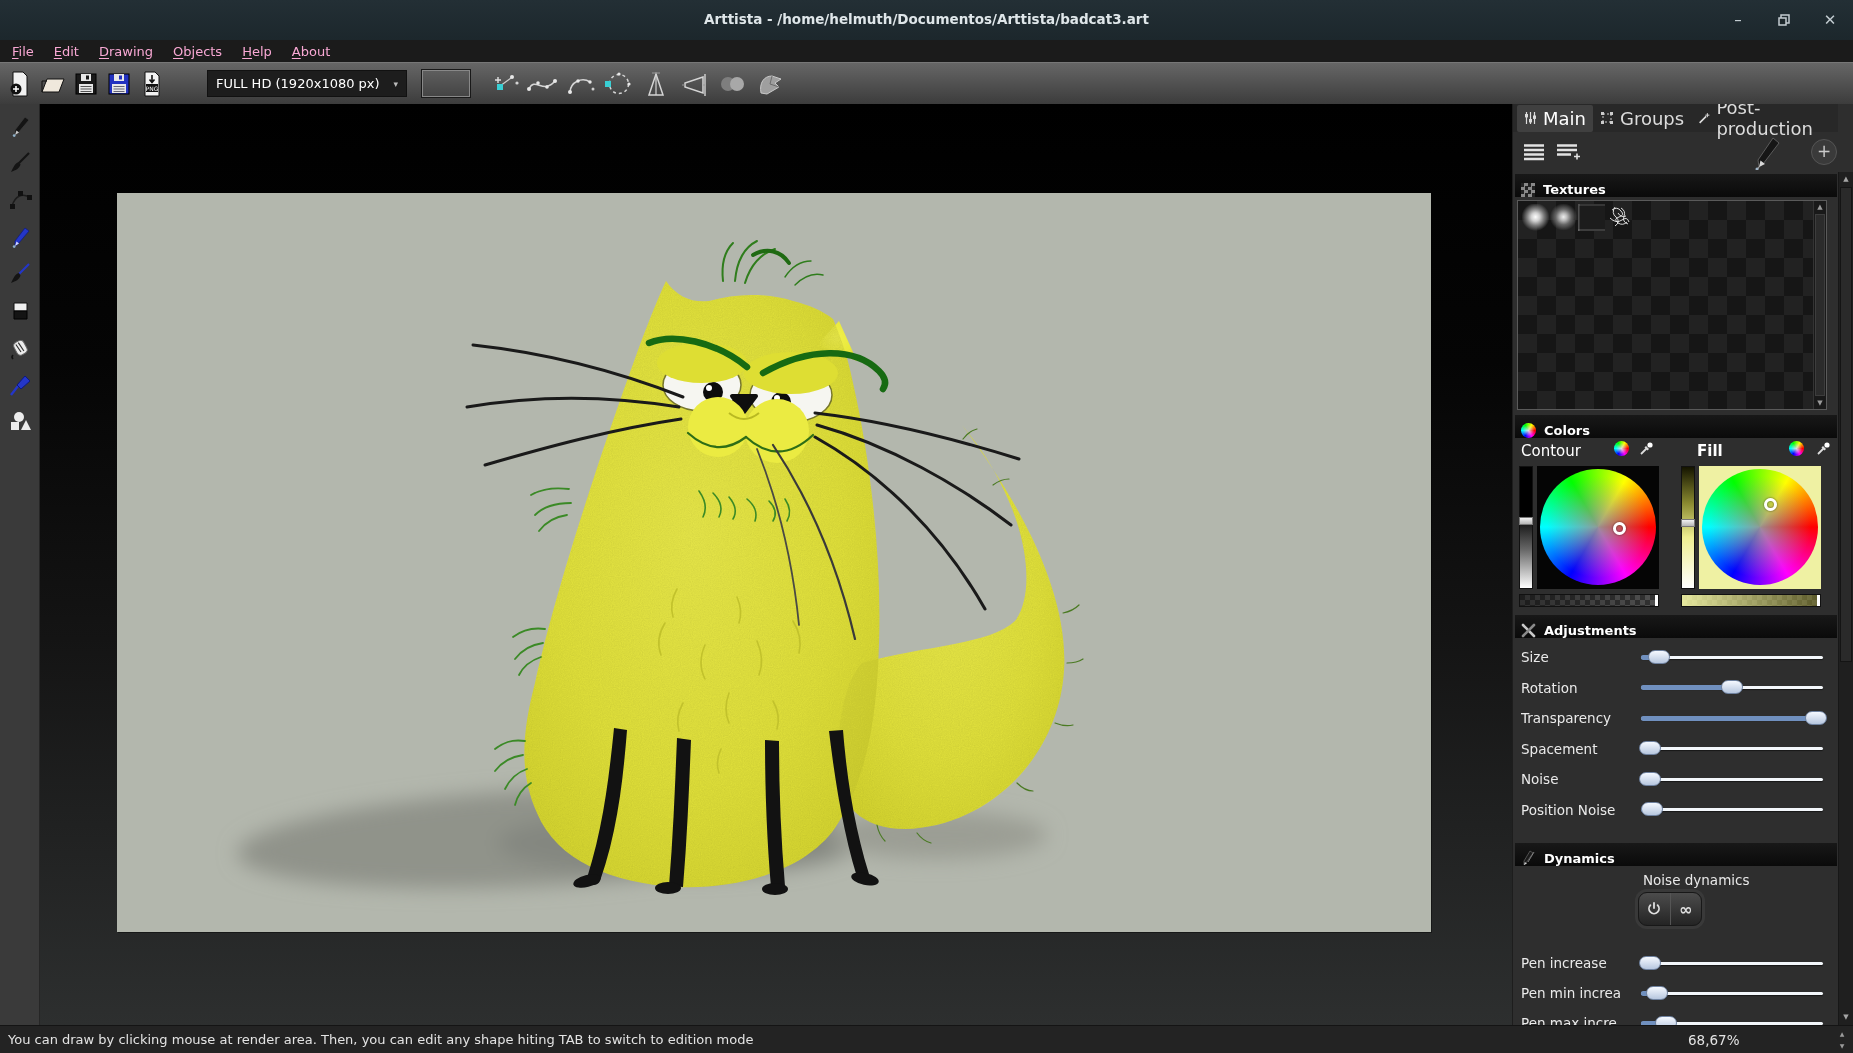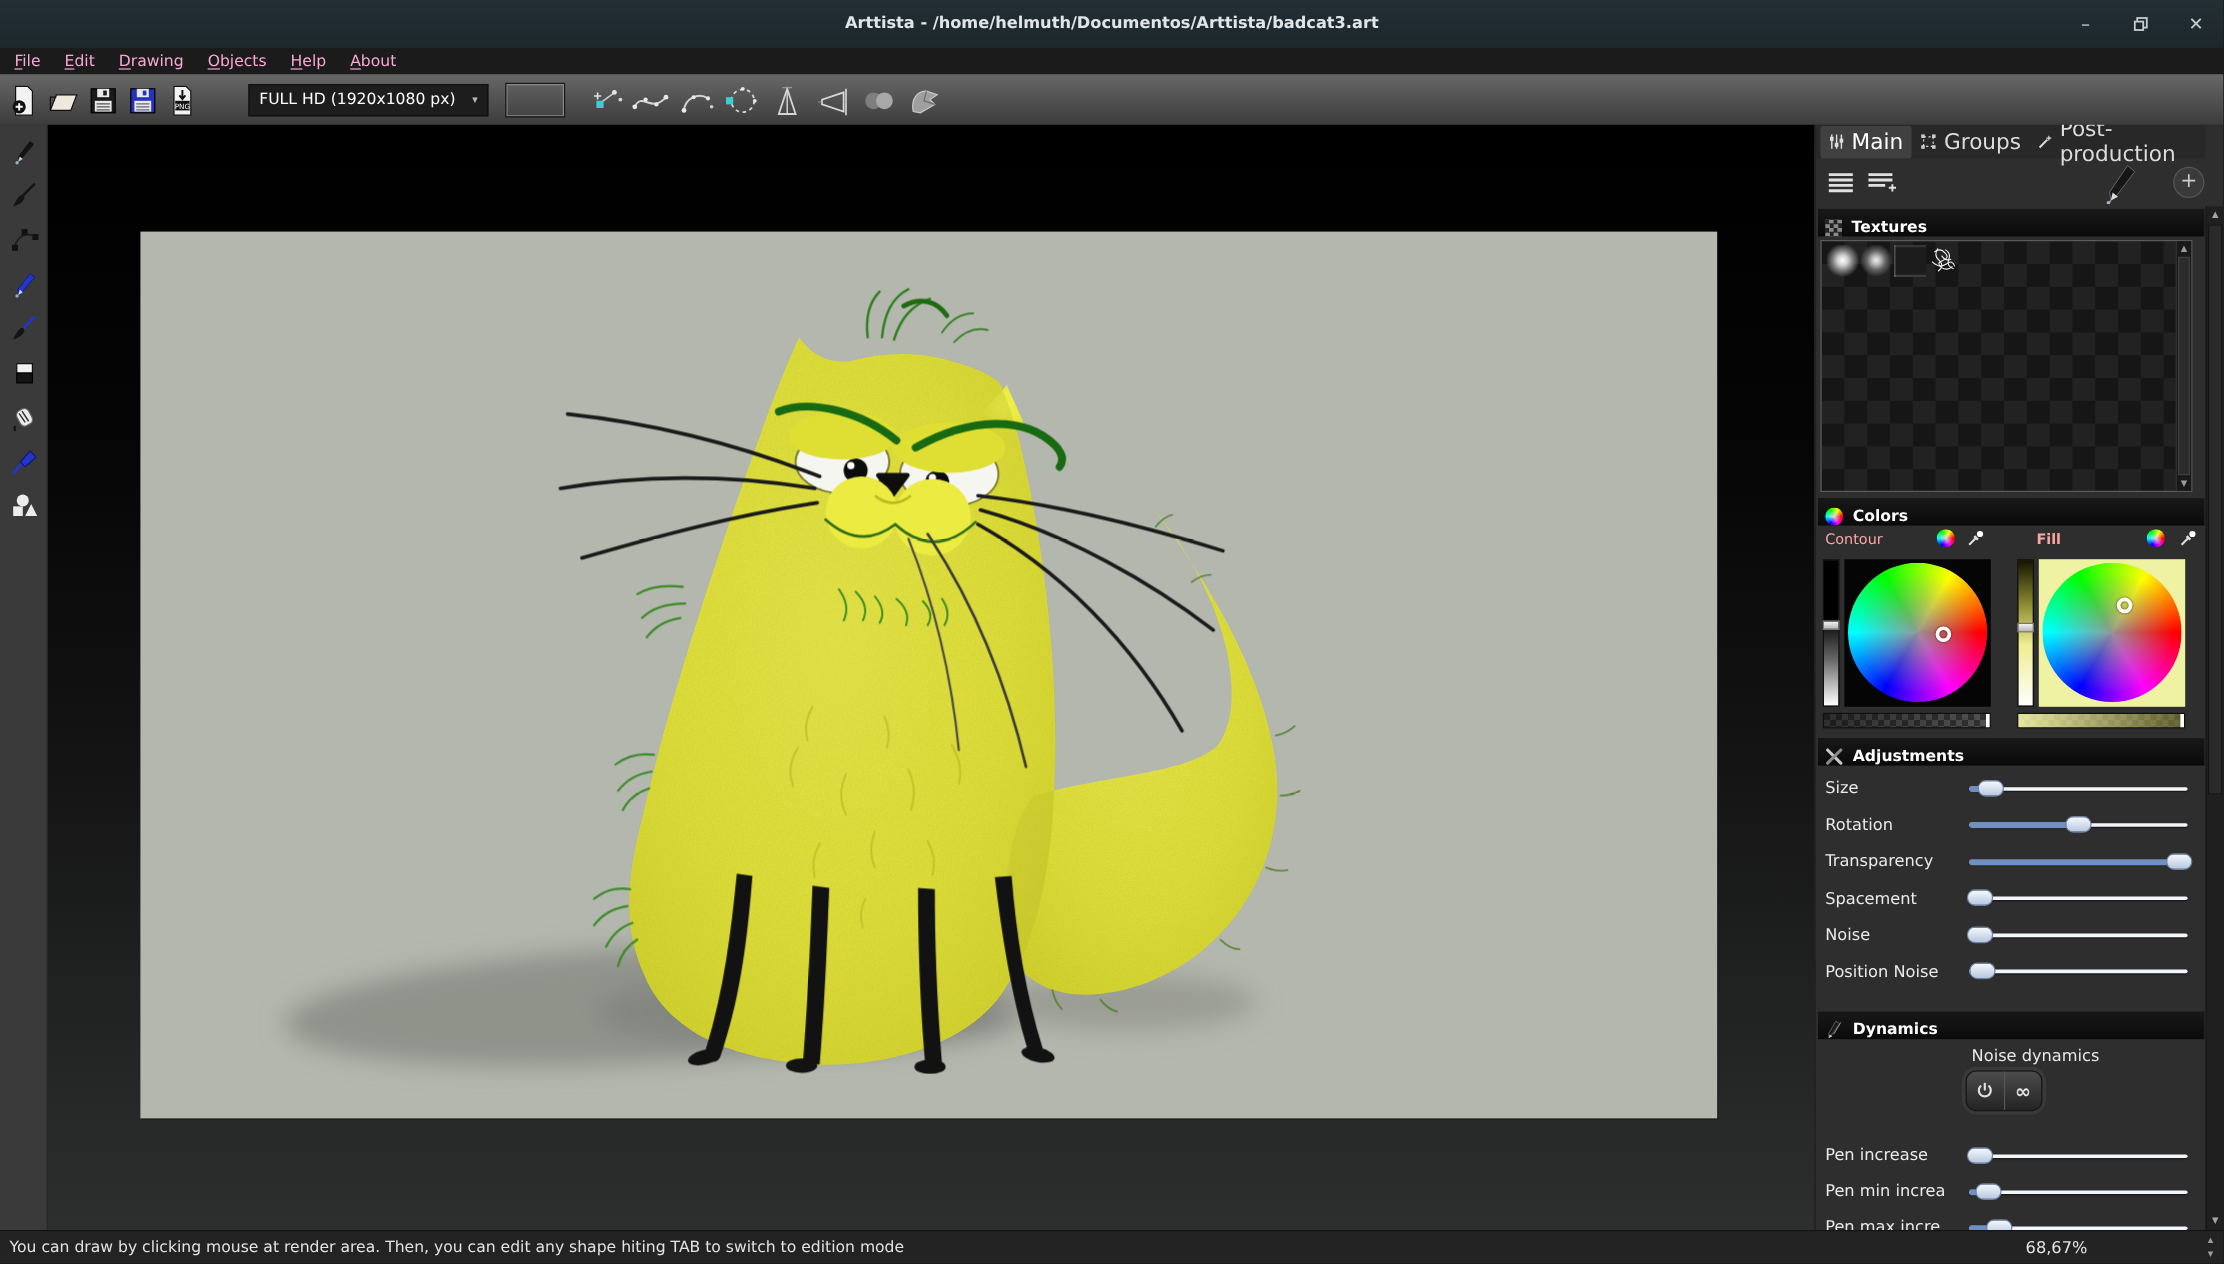--- a/index.html
+++ b/index.html
@@ -49,21 +49,21 @@
   .checker-ico { width:14px; height:14px; background:conic-gradient(#888 25%,#222 0 50%,#888 0 75%,#222 0) 0 0/7px 7px; }
   .wheel-ico { width:15px; height:15px; border-radius:50%; background:radial-gradient(circle,#ddd 0%,rgba(220,220,220,0) 55%),conic-gradient(from 90deg,#f00,#f0f,#00f,#0ff,#0f0,#ff0,#f00); }
 
   .textures-box { position:absolute; left:4px; top:96px; width:310px; height:210px; border:1px solid #5a5a5a; background:conic-gradient(#222 25%,#161616 0 50%,#222 0 75%,#161616 0) 0 0/38px 38px; }
   .tex-item { position:absolute; top:3px; width:27px; height:27px; }
   .inner-scroll { position:absolute; right:0; top:0; bottom:0; width:13px; background:#191919; border-left:1px solid #333; }
   .inner-scroll .thumb { position:absolute; left:1px; right:1px; top:13px; bottom:13px; background:#2b2b2b; border:1px solid #3d3d3d; }
   .scroll-arrow { position:absolute; left:0; width:12px; height:12px; color:#9a9a9a; font-size:7px; text-align:center; line-height:12px; }
 
   .colors-body { position:absolute; top:334px; left:0; right:15px; height:176px; }
-  .cp-label { position:absolute; color:#fca5a5; font-size:12px; top:4px; }
+  .cp-label { position:absolute; color:#ffffff; font-size:15px; top:4px; }
   .mini-ico { position:absolute; top:3px; }
   .vbar { position:absolute; top:28px; width:14px; height:123px; border:1px solid #111; }
   .vbar-contour { background:linear-gradient(180deg,#000 0%,#000 40%,#666 68%,#fff 100%); }
   .vbar-fill { background:linear-gradient(180deg,#141400 0%,#8a8a30 30%,#eeee90 58%,#fff 100%); }
   .vhandle { position:absolute; left:-1px; right:-1px; height:8px; background:linear-gradient(#f2f2f2,#b5b5b5); border:1px solid #777; }
   .wheelbox { position:absolute; top:28px; width:122px; height:123px; }
   .wheel { position:absolute; left:3px; top:3px; width:116px; height:116px; border-radius:50%; background:radial-gradient(circle,rgba(150,150,150,.95) 0%,rgba(150,150,150,0) 62%),conic-gradient(from 90deg,#f00,#f0f,#00f,#0ff,#0f0,#ff0,#f00); }
   .marker { position:absolute; width:13px; height:13px; border:3px solid #fff; border-radius:50%; box-shadow:0 0 2px rgba(0,0,0,.7), inset 0 0 2px rgba(0,0,0,.7); }
   .alpha-bar { position:absolute; top:156px; width:140px; height:13px; border:1px solid #111; background:conic-gradient(#9a9a9a 25%,#555 0 50%,#9a9a9a 0 75%,#555 0) 0 0/10px 10px; }
   .alpha-overlay { position:absolute; inset:0; }

